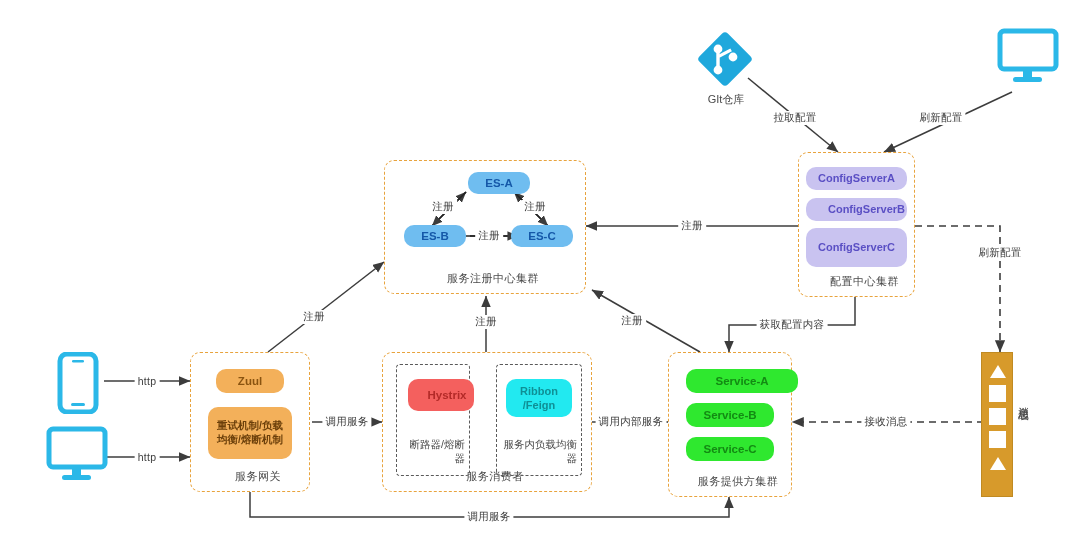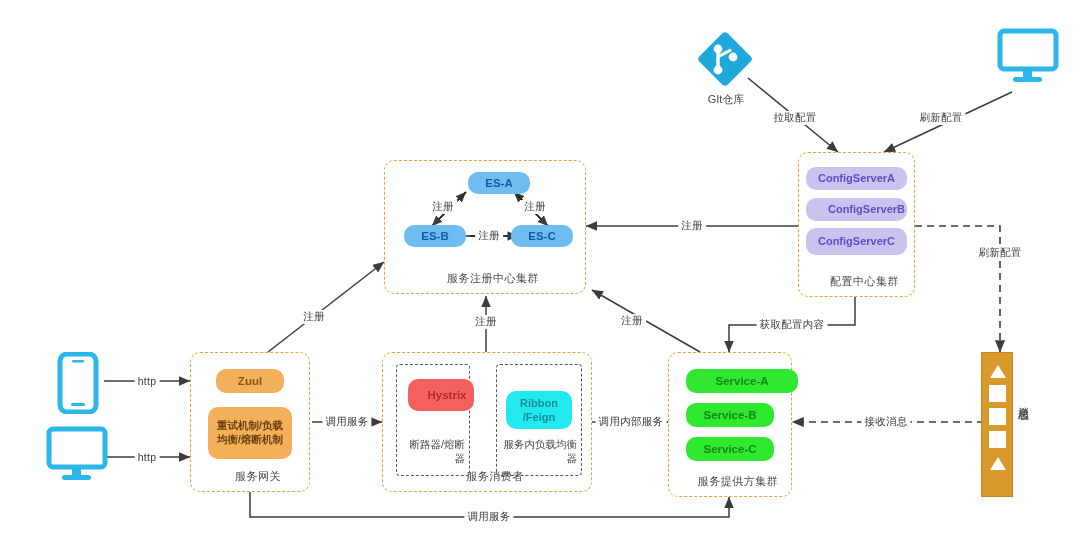--- a/index.html
+++ b/index.html
@@ -171,21 +171,21 @@
   <div class="box box-es" style="left:511px;top:225px;width:62px;height:22px;">ES-C</div>
   <div class="elabel" style="left:443px;top:207px;">注册</div>
   <div class="elabel" style="left:535px;top:207px;">注册</div>
   <div class="elabel" style="left:489px;top:236px;">注册</div>
 
   <div class="cluster" style="left:798px;top:152px;width:117px;height:145px;">
     <div class="cluster-title">配置中心集群</div>
   </div>
   <div class="box box-cfg" style="left:806px;top:167px;width:101px;height:23px;">ConfigServerA</div>
   <div class="box box-cfg" style="left:806px;top:198px;width:101px;height:23px;padding-left:20px;">ConfigServerB</div>
-  <div class="box box-cfg" style="left:806px;top:228px;width:101px;height:27px;">ConfigServerC</div>
+  <div class="box box-cfg" style="left:806px;top:228px;width:101px;height:39px;">ConfigServerC</div>
   <div class="elabel" style="left:692px;top:226px;">注册</div>
   <div class="elabel" style="left:792px;top:325px;">获取配置内容</div>
 
   <div class="cluster" style="left:190px;top:352px;width:120px;height:140px;">
     <div class="cluster-title">服务网关</div>
   </div>
   <div class="box box-zuul" style="left:216px;top:369px;width:68px;height:24px;">Zuul</div>
   <div class="box box-zuul2" style="left:208px;top:407px;width:84px;height:52px;padding:0 4px;">重试机制/负载均衡/熔断机制</div>
   <div class="elabel" style="left:347px;top:422px;">调用服务</div>
   <div class="elabel" style="left:314px;top:317px;">注册</div>
@@ -194,21 +194,21 @@
     <div class="cluster-title">服务消费者</div>
   </div>
   <div class="inner-dash" style="left:396px;top:364px;width:74px;height:112px;">
     <div class="inner-cap">断路器/熔断器</div>
   </div>
   <div class="box box-hystrix" style="left:408px;top:379px;width:66px;height:32px;">Hystrix</div>
 
   <div class="inner-dash" style="left:496px;top:364px;width:86px;height:112px;">
     <div class="inner-cap">服务内负载均衡器</div>
   </div>
-  <div class="box box-ribbon" style="left:506px;top:379px;width:66px;height:38px;flex-direction:column;margin-top:12px;">
+  <div class="box box-ribbon" style="left:506px;top:379px;width:66px;height:38px;flex-direction:column;">
     <span>Ribbon</span>
     <span>/Feign</span>
   </div>
   <div class="elabel" style="left:486px;top:322px;">注册</div>
   <div class="elabel" style="left:631px;top:422px;">调用内部服务</div>
 
   <div class="cluster" style="left:668px;top:352px;width:124px;height:145px;">
     <div class="cluster-title">服务提供方集群</div>
   </div>
   <div class="box box-svc" style="left:686px;top:369px;width:112px;height:24px;">Service-A</div>

